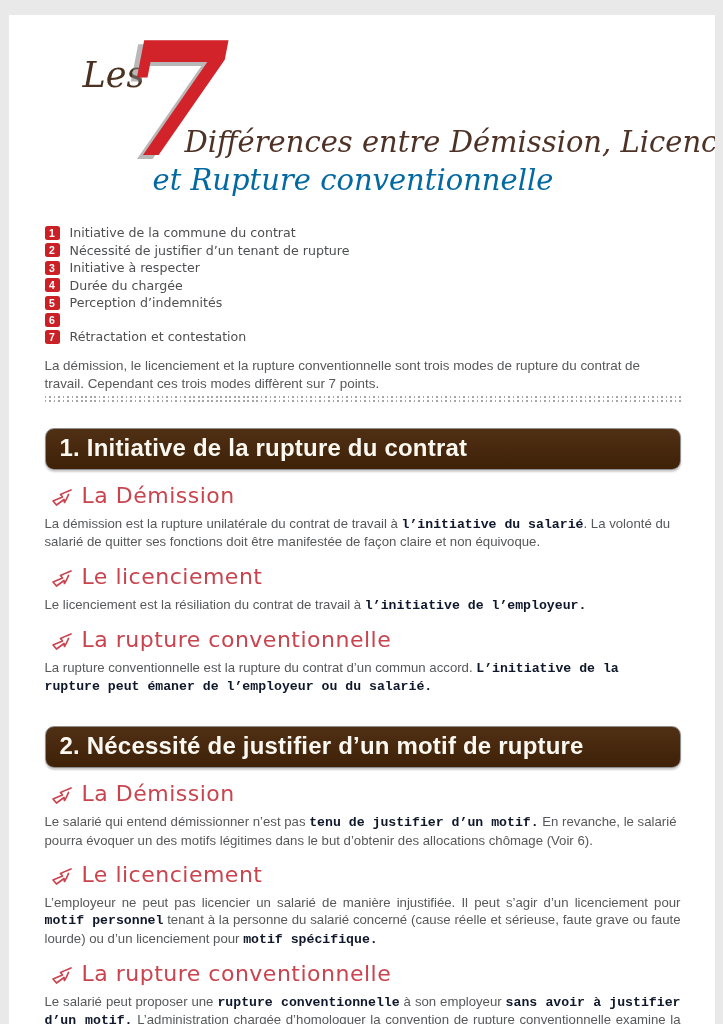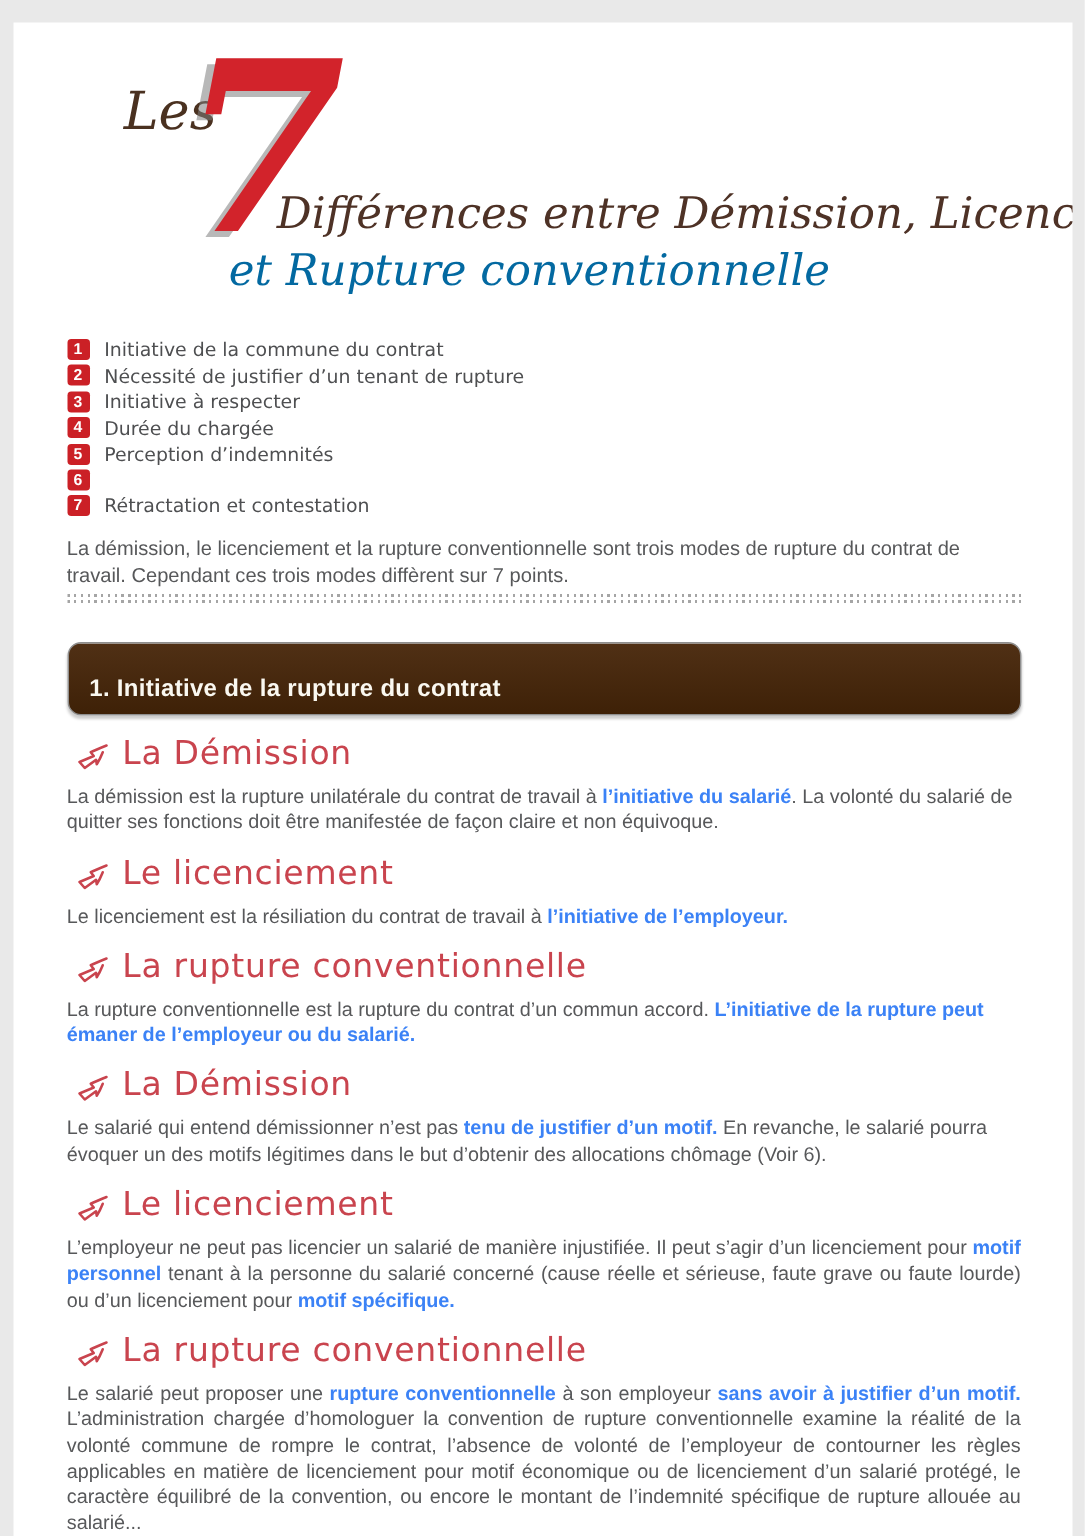--- a/index.html
+++ b/index.html
@@ -69,38 +69,38 @@
     background-repeat:no-repeat,no-repeat;
   }
 
   
   .bar {
     margin-top:25px;
     background:linear-gradient(#503015,#3e2107);
     border:1px solid #8f8f8f;
     border-radius:9px;
     box-shadow:0 2px 2px rgba(0,0,0,.2);
-    padding:22px 14px 7px;
-    color:#faf8f0; font-size:16px; font-weight:bold;
+    padding:5px 14px 7px;
+    color:#faf8f0; font-size:24px; font-weight:bold;
     letter-spacing:.2px;
   }
   .sec2 .bar { margin-top:31px; }
   .hand {
     margin:13px 0 7px 4px;
     font-family:"DejaVu Sans", sans-serif;
     font-size:22px; font-weight:normal;
     color:#c9444e; letter-spacing:.5px;
     display:flex; align-items:flex-end;
   }
   .hand .arrow { display:inline-flex; margin-right:8px; }
   .body-p {
     font-size:13.2px; line-height:17.3px; color:#57585a;
     margin-bottom:5px;
   }
-  .body-p b { color:#3b82f6; }
+  .body-p b { color:#0f172a;font-family:Liberation Mono, monospace; }
   .just { text-align:justify; }
 </style>
 </head>
 <body>
 
 <div class="page">
   <div class="content">
 
     <div class="hdr">
       <div class="hdr-les">Les</div>
@@ -171,20 +171,21 @@
             <svg width="25" height="20" viewBox="0 0 25 20">
               <path d="M22 2 C17 4 14.5 5 11.5 6.5 L13.5 9 L4 13 L7.5 17 L15 11.5 L15.5 14.5 C17.5 11.5 18.5 9 19.5 6.5" fill="none" stroke="#c9444e" stroke-width="1.7" stroke-linecap="round" stroke-linejoin="round"></path>
             </svg>
           </span>
         <span>La rupture conventionnelle</span>
       </h3>
       <p class="body-p">La rupture conventionnelle est la rupture du contrat d’un commun accord. <b>L’initiative de la rupture peut émaner de l’employeur ou du salarié.</b></p>
     </section>
 
     <section class="sec2">
+      <h2 class="bar">2. Nécessité de justifier d’un motif de rupture</h2>
 
       <h3 class="hand">
         <span class="arrow">
             <svg width="25" height="20" viewBox="0 0 25 20">
               <path d="M22 2 C17 4 14.5 5 11.5 6.5 L13.5 9 L4 13 L7.5 17 L15 11.5 L15.5 14.5 C17.5 11.5 18.5 9 19.5 6.5" fill="none" stroke="#c9444e" stroke-width="1.7" stroke-linecap="round" stroke-linejoin="round"></path>
             </svg>
           </span>
         <span>La Démission</span>
       </h3>
       <p class="body-p">Le salarié qui entend démissionner n’est pas <b>tenu de justifier d’un motif.</b> En revanche, le salarié pourra évoquer un des motifs légitimes dans le but d’obtenir des allocations chômage (Voir 6).</p>

